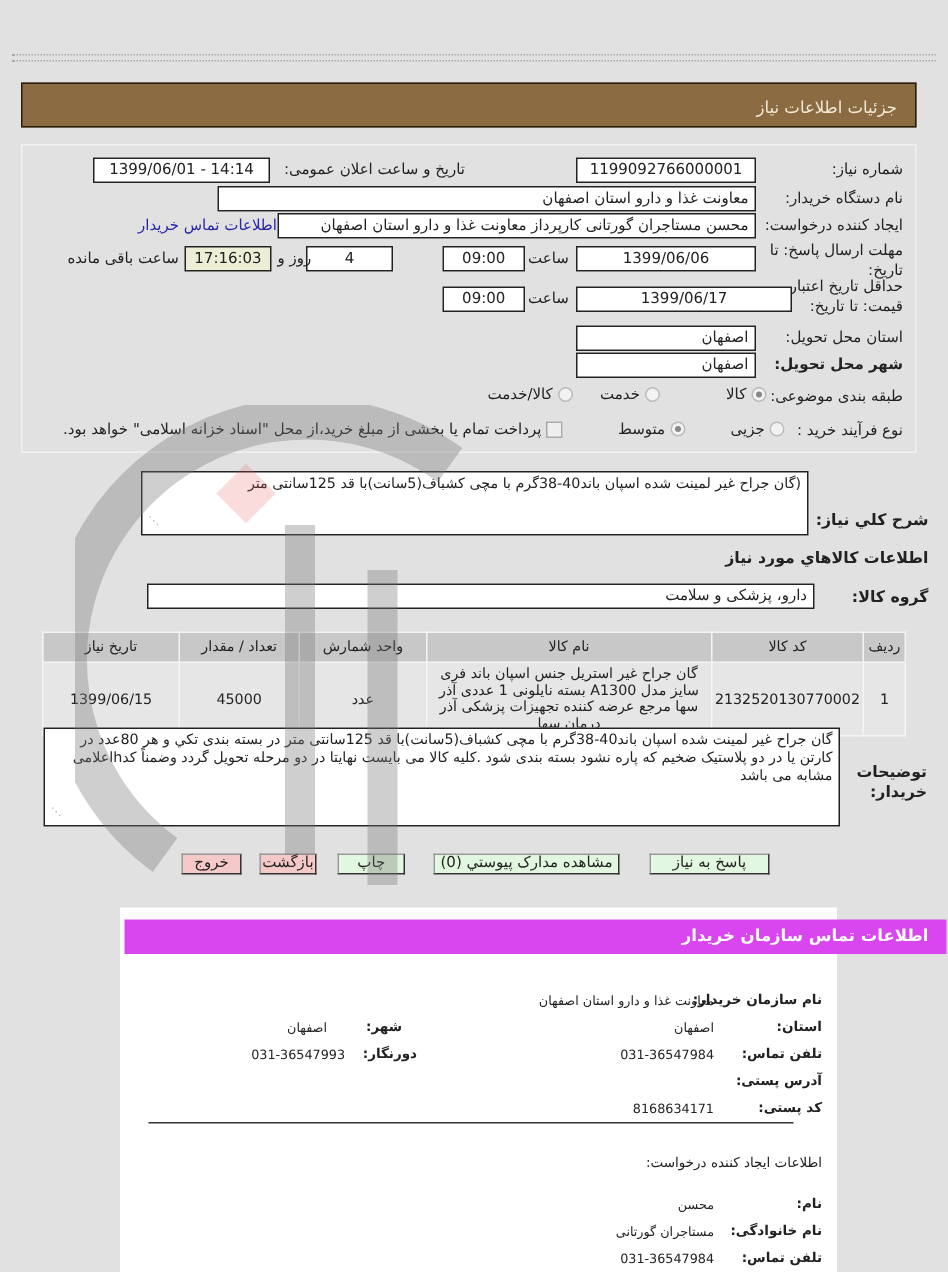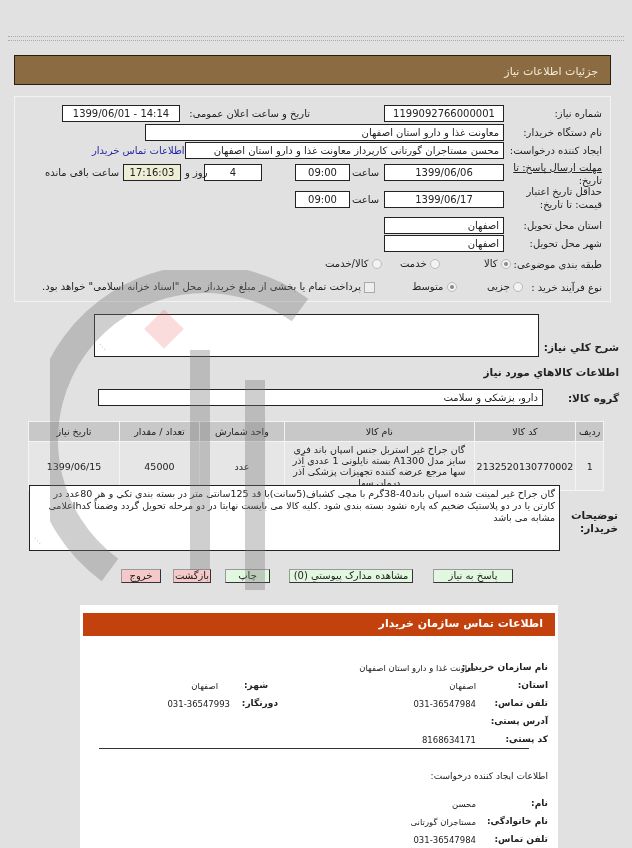--- a/index.html
+++ b/index.html
@@ -72,21 +72,21 @@
     position: absolute; height: 14px; font-size: 10px; line-height: 12px; text-align: center;
     border: 1px solid #333; border-top-color: #999; border-left-color: #999;
     direction: rtl; cursor: pointer;
   }
   .btn.green { background: #e2f7df; }
   .btn.pink { background: #f6c9c9; }
   .contact-card {
     position: absolute; left: 80px; top: 605px; width: 478px; height: 243px; background: #fff;
   }
   .contact-title {
-    position: absolute; left: 3px; top: 8px; width: 472px; height: 23px; background: #c2410c;
+    position: absolute; left: 3px; top: 8px; width: 548px; height: 23px; background: #d946ef;
     color: #fff; font-weight: bold; font-size: 11px; direction: rtl; padding: 4px 12px 0 0;
   }
   .c-lbl { position: absolute; font-size: 9px; font-weight: bold; direction: rtl; text-align: right; color: #222; white-space: nowrap; }
   .c-val { position: absolute; font-size: 8.5px; direction: rtl; text-align: right; color: #222; white-space: nowrap; }
   .watermark {
     position: absolute; pointer-events: none; opacity: 0.35;
   }
 </style>
 </head>
 <body>
@@ -104,40 +104,40 @@
 <div class="abs lbl" style="right:322px; top:108px;">تاریخ و ساعت اعلان عمومی:</div>
 <div class="box center" style="left:62px; top:105px; width:118px;">1399/06/01 - 14:14</div>
 
 <div class="abs lbl" style="right:30px; top:127px;">نام دستگاه خریدار:</div>
 <div class="box rtl" style="left:145px; top:124px; width:359px;">معاونت غذا و دارو استان اصفهان</div>
 
 <div class="abs lbl" style="right:30px; top:145px;">ایجاد کننده درخواست:</div>
 <div class="box rtl" style="left:185px; top:142px; width:319px;">محسن مستاجران گورتانی کارپرداز معاونت غذا و دارو استان اصفهان</div>
 <div class="abs link" style="left:92px; top:145px; direction:rtl;">اطلاعات تماس خریدار</div>
 
-<div class="abs lbl" style="right:30px; top:162px;text-decoration:underline;">مهلت ارسال پاسخ: تا</div>
+<div class="abs lbl" style="right:30px; top:162px;">مهلت ارسال پاسخ: تا</div>
 <div class="abs lbl" style="right:30px; top:175px;">تاریخ:</div>
 <div class="box center" style="left:384px; top:164px; width:120px;">1399/06/06</div>
 <div class="abs lbl" style="left:352px; top:167px;">ساعت</div>
 <div class="box center" style="left:295px; top:164px; width:55px;">09:00</div>
 <div class="box center" style="left:204px; top:164px; width:58px;">4</div>
 <div class="abs lbl" style="left:185px; top:167px;">روز و</div>
 <div class="box center yellow" style="left:123px; top:164px; width:58px;">17:16:03</div>
 <div class="abs lbl" style="left:45px; top:167px;">ساعت باقی مانده</div>
 
 <div class="abs lbl" style="right:30px; top:186px;">حداقل تاریخ اعتبار</div>
 <div class="abs lbl" style="right:30px; top:199px;">قیمت: تا تاریخ:</div>
-<div class="box center" style="left:384px; top:191px; width:120px;">1399/06/17</div>
+<div class="box center" style="left:384px; top:191px; width:144px;">1399/06/17</div>
 <div class="abs lbl" style="left:352px; top:194px;">ساعت</div>
 <div class="box center" style="left:295px; top:191px; width:55px;">09:00</div>
 
 <div class="abs lbl" style="right:30px; top:220px;">استان محل تحویل:</div>
 <div class="box rtl" style="left:384px; top:217px; width:120px;">اصفهان</div>
 
-<div class="abs lbl" style="right:30px; top:238px;">شهر محل تحویل:</div>
+<div class="abs lbl" style="right:30px; top:238px;font-weight:bold;">شهر محل تحویل:</div>
 <div class="box rtl" style="left:384px; top:235px; width:120px;">اصفهان</div>
 
 <div class="abs lbl" style="right:30px; top:259px;">طبقه بندی موضوعی:</div>
 <div class="abs" style="left:460px; top:258px; direction:rtl;margin-left:24px;">
   <span class="radio on"></span>
   <span>کالا</span>
 </div>
 <div class="abs" style="left:400px; top:258px; direction:rtl;">
   <span class="radio"></span>
   <span>خدمت</span>
@@ -156,20 +156,21 @@
   <span class="radio on"></span>
   <span>متوسط</span>
 </div>
 <div class="abs" style="left:42px; top:281px; direction:rtl;">
   <span class="checkbox"></span>
   <span>پرداخت تمام یا بخشی از مبلغ خرید،از محل "اسناد خزانه اسلامی" خواهد بود.</span>
 </div>
 
 <div class="abs bold-lbl" style="right:13px; top:341px;">شرح کلي نياز:</div>
 <div class="textarea" style="left:94px; top:314px; width:445px; height:43px;">
+  <span>(گان جراح غیر لمینت شده اسپان باند40-38گرم با مچی کشباف(5سانت)با قد 125سانتی متر</span>
   <span class="resize-grip">⋰</span>
 </div>
 
 <div class="abs bold-lbl" style="right:13px; top:366px;">اطلاعات کالاهاي مورد نياز</div>
 
 <div class="abs bold-lbl" style="right:13px; top:392px;">گروه کالا:</div>
 <div class="box rtl" style="left:98px; top:389px; width:445px;">دارو، پزشکی و سلامت</div>
 
 <table class="items">
   <thead>

